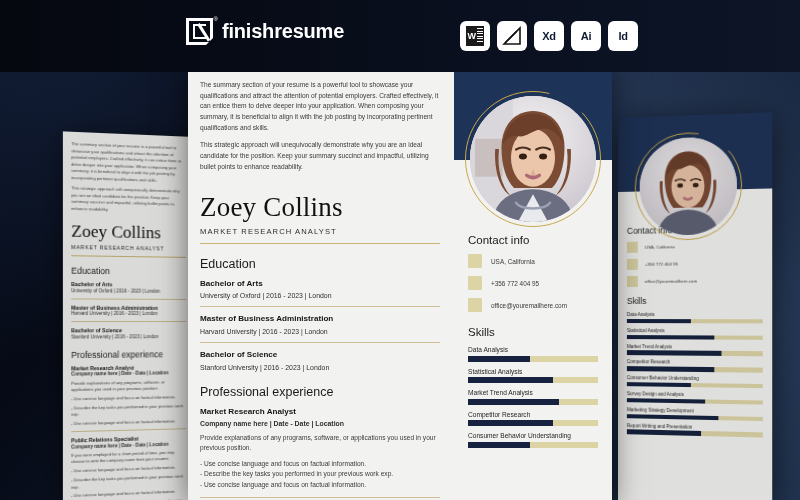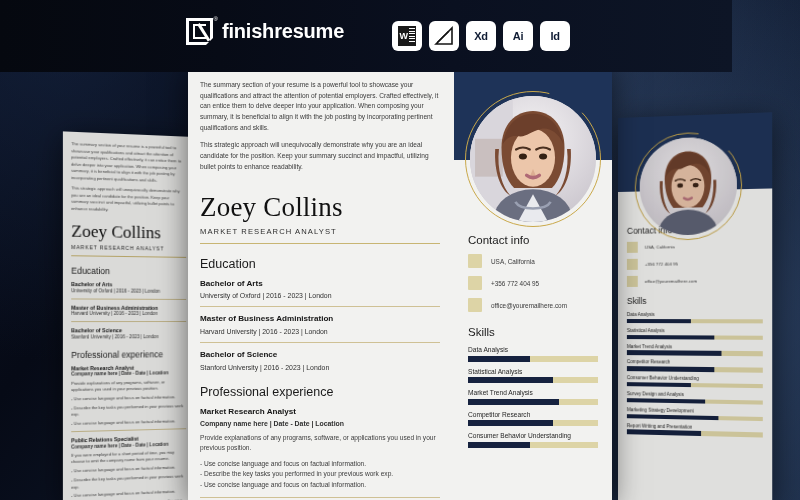--- a/index.html
+++ b/index.html
@@ -12,21 +12,21 @@
     background:
       radial-gradient(circle at 68% 8%, rgba(60,85,125,0.55) 0%, rgba(12,20,38,0) 42%),
       radial-gradient(circle at 94% 62%, rgba(52,76,112,0.50) 0%, rgba(10,16,32,0) 46%),
       radial-gradient(circle at 8% 6%, rgba(28,48,84,0.45) 0%, rgba(8,12,26,0) 38%),
       linear-gradient(128deg, #0a1020 0%, #060a16 26%, #0b1324 48%, #111d33 72%, #1a2a44 100%);
     overflow: hidden;
   }
 
   
   #header {
-    position: absolute; left: 0; top: 0; width: 732px; height: 72px;
+    position: absolute; left: 0; top: 0; width: 800px; height: 72px;
     background: linear-gradient(90deg, #05080f 0%, #070b16 30%, #0a1020 62%, #0d1526 100%);
     display: flex; align-items: center; z-index: 30;
   }
   #brand { position: absolute; left: 186px; top: 18px; display: flex; align-items: center; gap: 9px; }
   .logo-mark { position: relative; width: 27px; height: 27px; }
   .logo-mark .lsq {
     position: absolute; inset: 0; border: 3px solid #ffffff;
     clip-path: polygon(0 0, 100% 0, 100% 74%, 74% 100%, 0 100%);
   }
   .logo-mark .linner {

